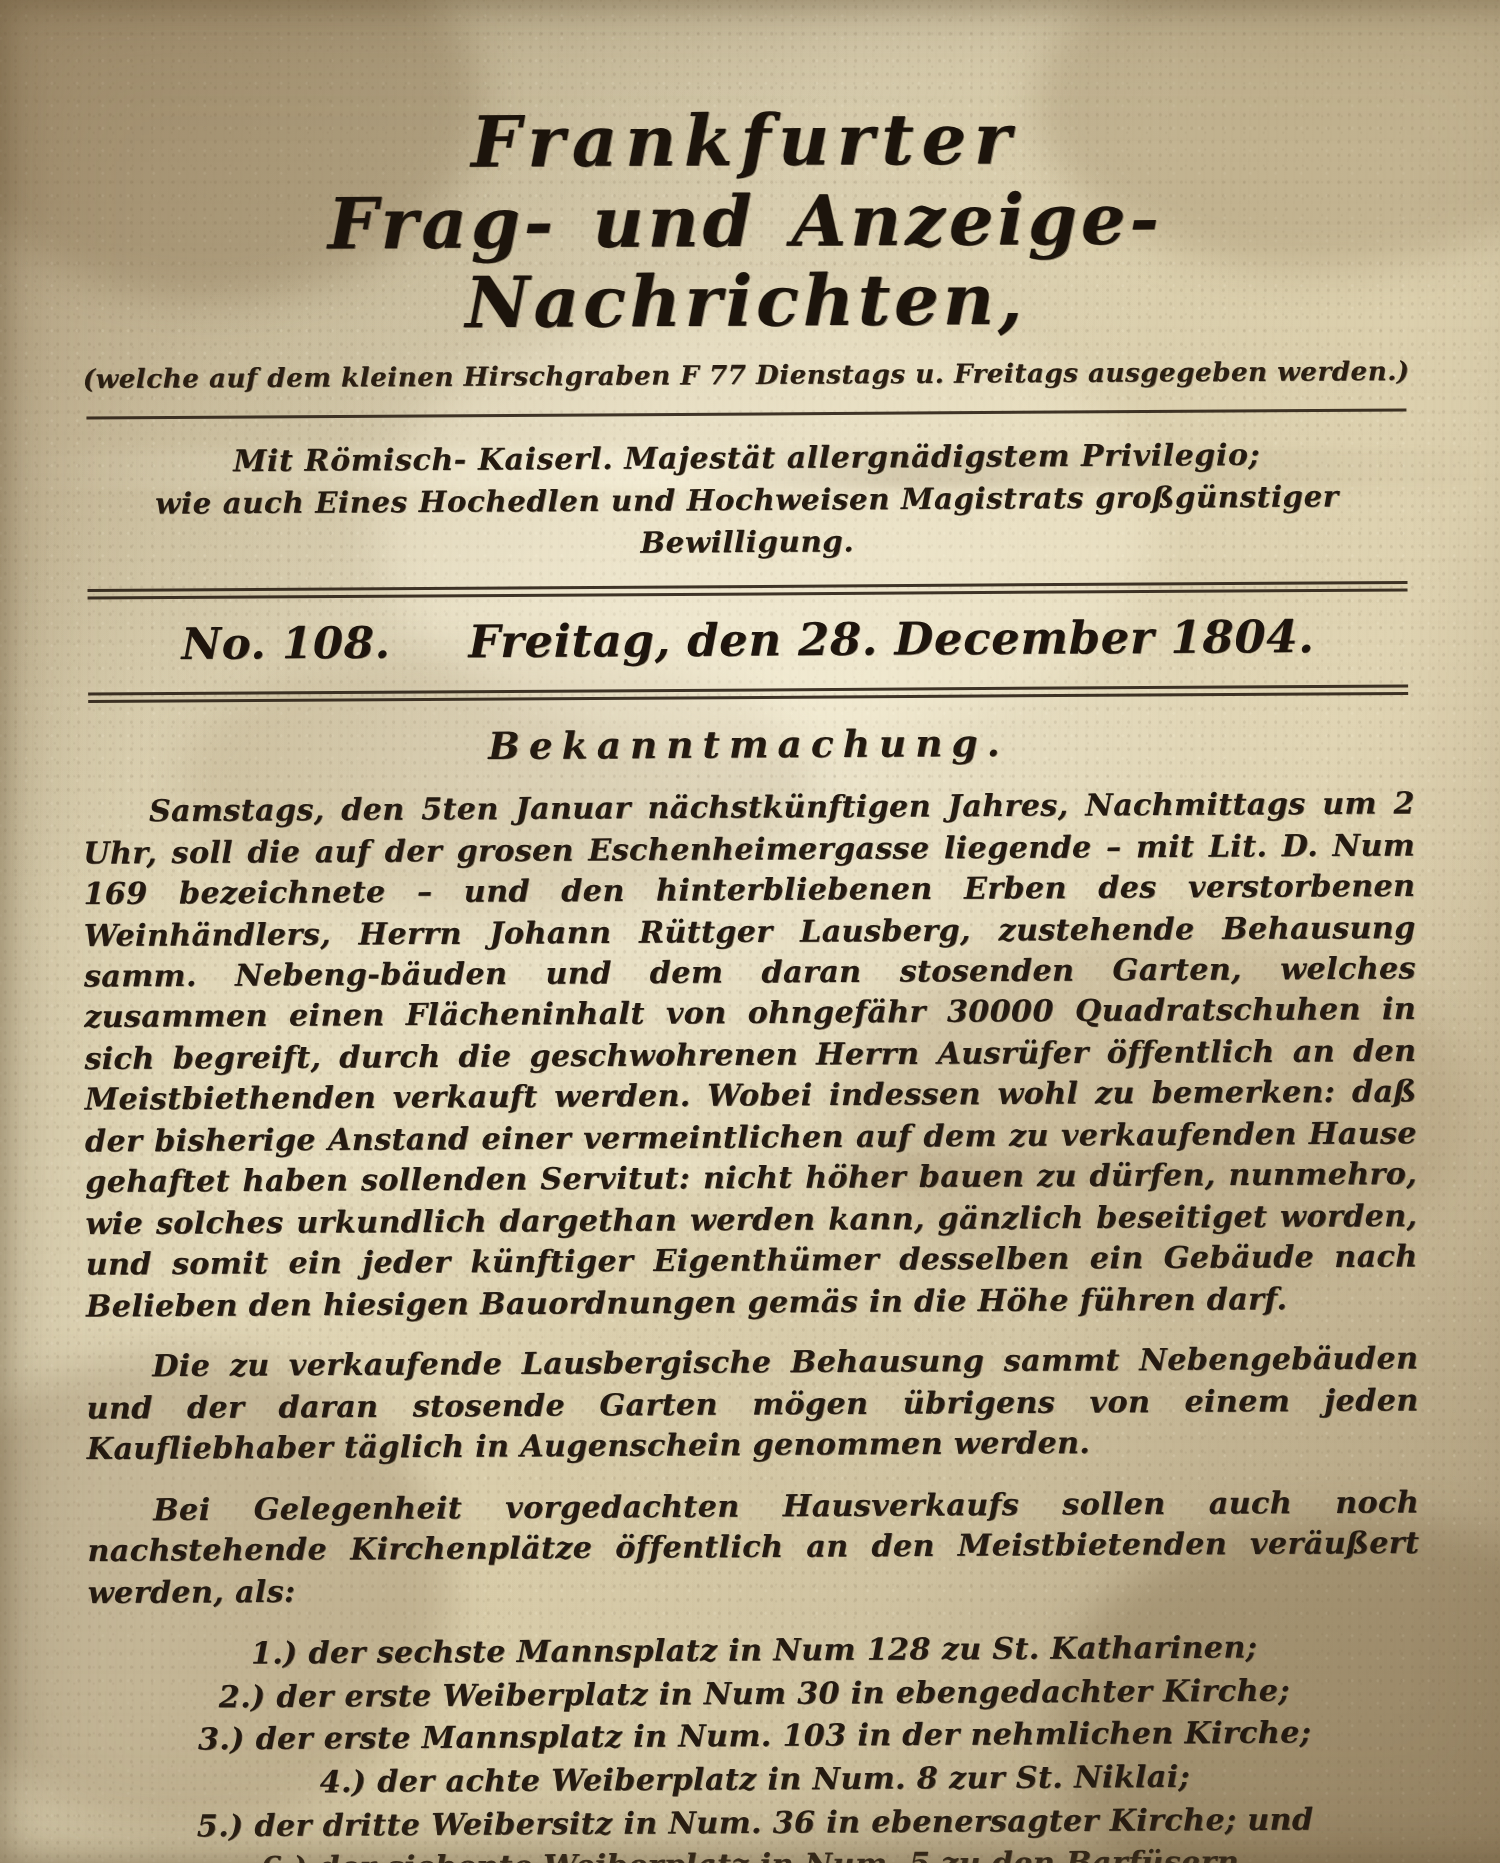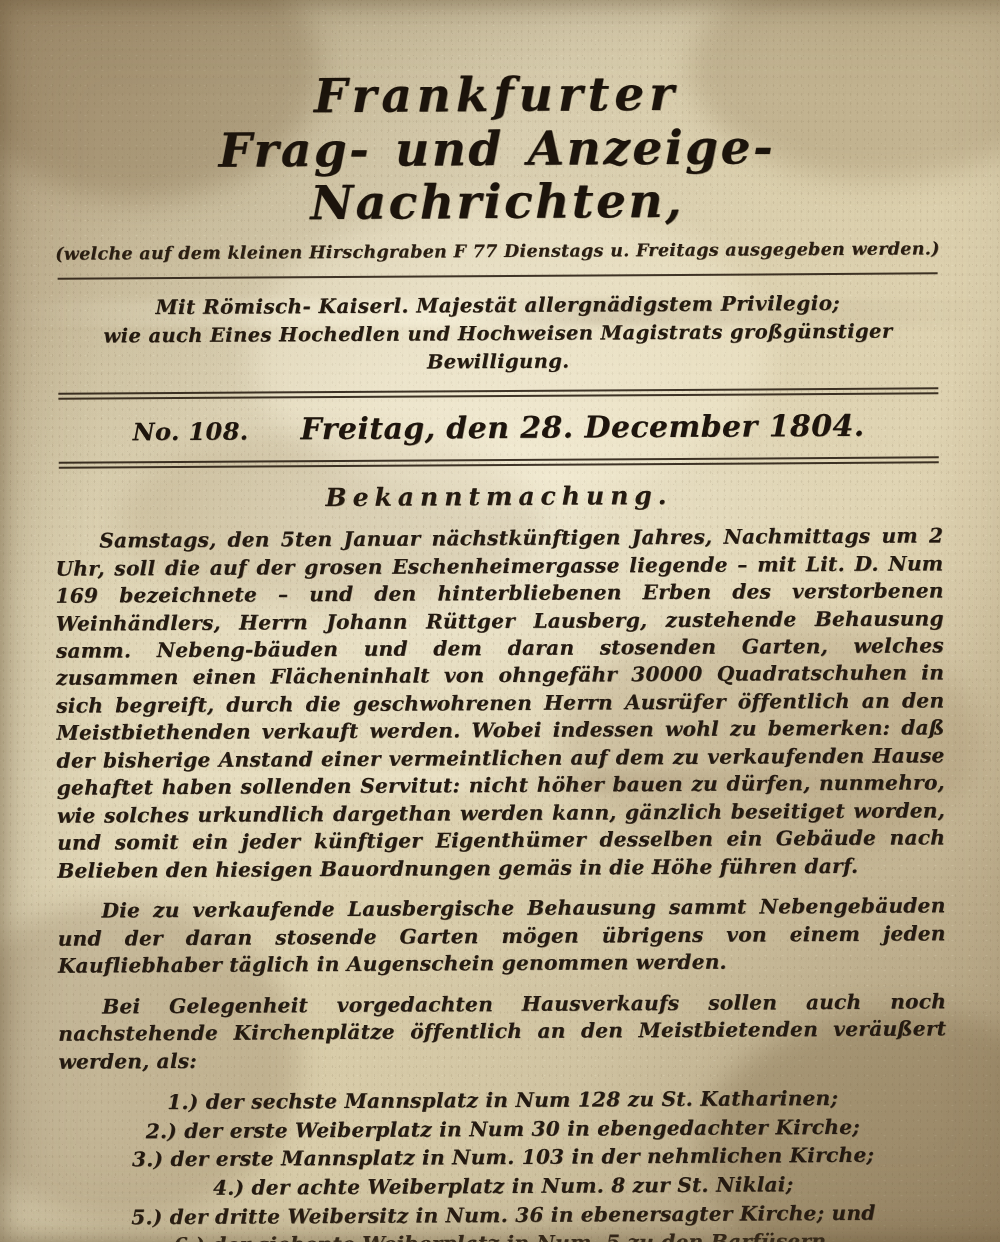--- a/index.html
+++ b/index.html
@@ -139,21 +139,21 @@
   .issueline {
     display: flex;
     align-items: baseline;
     justify-content: center;
     gap: 52px;
     margin-top: 13px;
     font-size: 30px;
     letter-spacing: 1.2px;
     color: #1e150d;
   }
-  .issue-no { font-size: 24px; font-style: italic; }
+  .issue-no { font-size: 29px; font-style: italic; }
   .issue-date { font-size: 30px; }
 
   .notice-head {
     text-align: center;
     font-size: 25px;
     letter-spacing: 6px;
     margin-top: 16px;
     color: #241a10;
   }
 

